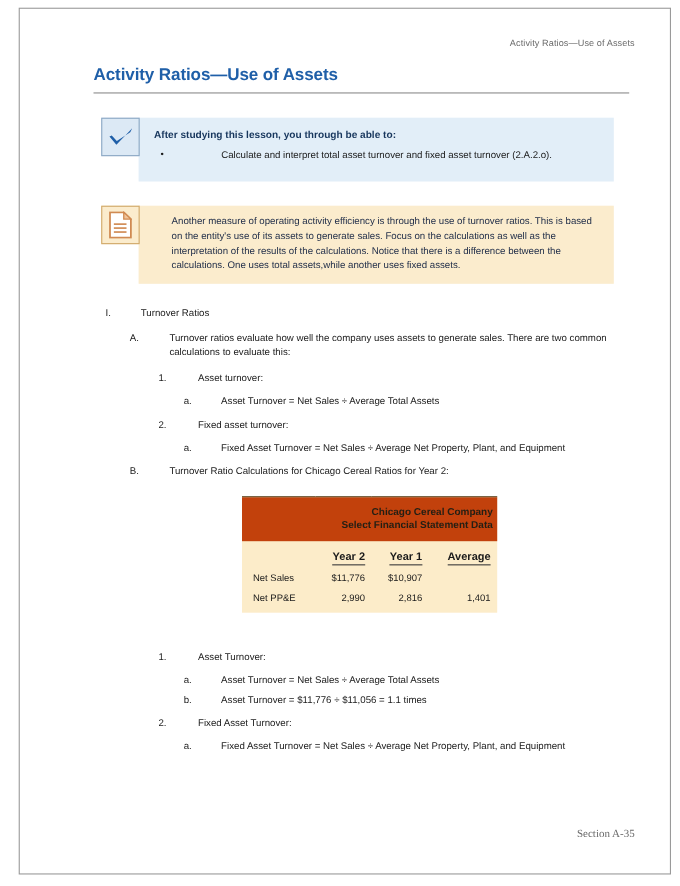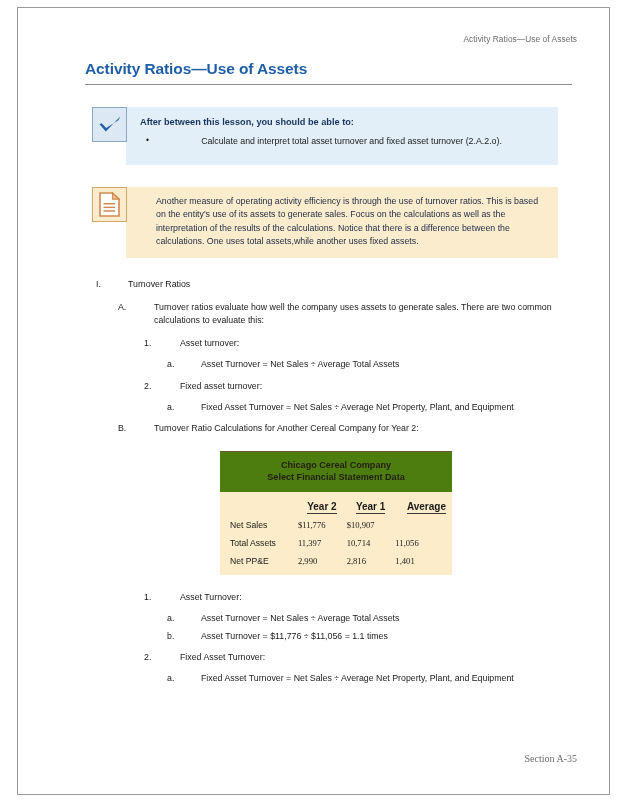--- a/index.html
+++ b/index.html
@@ -192,22 +192,22 @@
   }
   table.fin {
     width: 100%;
     border-collapse: collapse;
     background: #fcecc9;
     font-size: 8.6px;
     color: #1a1a1a;
     border-top: 1.4px solid #6b5536;
   }
   table.fin .title-cell {
-    background: #4d7c0f;
-    text-align: center;
+    background: #c2410c;
+    text-align: right;
     font-weight: bold;
     font-size: 9.1px;
     color: #231f14;
     padding: 7px 4px 8px 4px;
     line-height: 1.35;
   }
   table.fin th.colhead {
     font-weight: bold;
     font-size: 10px;
     text-align: right;
@@ -222,23 +222,23 @@
   }
   table.fin th.rowlabel-head {
     padding: 9px 4px 2px 10px;
   }
   table.fin td.rowlabel {
     text-align: left;
     padding: 4px 4px 4px 10px;
     white-space: nowrap;
   }
   table.fin td.num {
+    text-align: right;
     padding: 4px 6px 4px 4px;
     white-space: nowrap;
-    font-family: Liberation Serif, serif;
   }
   table.fin tr.last td { padding-bottom: 9px; }
 
   
   .footer {
     position: absolute;
     right: 32px;
     bottom: 30px;
     font-size: 10px;
     color: #6b6b6b;
@@ -257,21 +257,21 @@
     <h1 class="page-title">Activity Ratios—Use of Assets</h1>
   </div>
 
   <div class="callout objective">
     <div class="callout-icon">
       <svg class="check-glyph" width="24" height="20" viewBox="0 0 24 20" aria-hidden="true">
         <path d="M1.5 9.2 L7.8 16.6 L22.2 1.6 L20.4 5.2 L8.2 13.1 L3.6 8.2 Z" fill="#1f5fa8"></path>
       </svg>
     </div>
     <div class="callout-body">
-      <p class="objective-heading">After between this lesson, you should be able to:</p>
+      <p class="objective-heading">After studying this lesson, you through be able to:</p>
       <ul class="objective-list">
         <li>Calculate and interpret total asset turnover and fixed asset turnover (2.A.2.o).</li>
       </ul>
     </div>
   </div>
 
   <div class="callout note">
     <div class="callout-icon">
       <svg class="doc-glyph" width="21" height="25" viewBox="0 0 21 25" aria-hidden="true">
         <path d="M1 1 H13.5 L20 7.2 V24 H1 Z" fill="#ffffff" stroke="#d08a52" stroke-width="1.6"></path>
@@ -313,21 +313,21 @@
       <span class="ol-text">Fixed asset turnover:</span>
     </div>
 
     <div class="ol-item lvl4 tight">
       <span class="ol-marker">a.</span>
       <span class="ol-text">Fixed Asset Turnover = Net Sales ÷ Average Net Property, Plant, and Equipment</span>
     </div>
 
     <div class="ol-item lvl2">
       <span class="ol-marker">B.</span>
-      <span class="ol-text">Turnover Ratio Calculations for Another Cereal Company for Year 2:</span>
+      <span class="ol-text">Turnover Ratio Calculations for Chicago Cereal Ratios for Year 2:</span>
     </div>
 
   </div>
 
   <div class="fin-table-wrap">
     <table class="fin">
       <thead>
         <tr>
           <td class="title-cell" colspan="4">
             <span>Chicago Cereal Company</span><br>
@@ -347,26 +347,20 @@
           </th>
         </tr>
       </thead>
       <tbody>
         <tr>
           <td class="rowlabel">Net Sales</td>
           <td class="num">$11,776</td>
           <td class="num">$10,907</td>
           <td class="num"></td>
         </tr>
-        <tr>
-          <td class="rowlabel">Total Assets</td>
-          <td class="num">11,397</td>
-          <td class="num">10,714</td>
-          <td class="num">11,056</td>
-        </tr>
         <tr class="last">
           <td class="rowlabel">Net PP&amp;E</td>
           <td class="num">2,990</td>
           <td class="num">2,816</td>
           <td class="num">1,401</td>
         </tr>
       </tbody>
     </table>
   </div>
 

